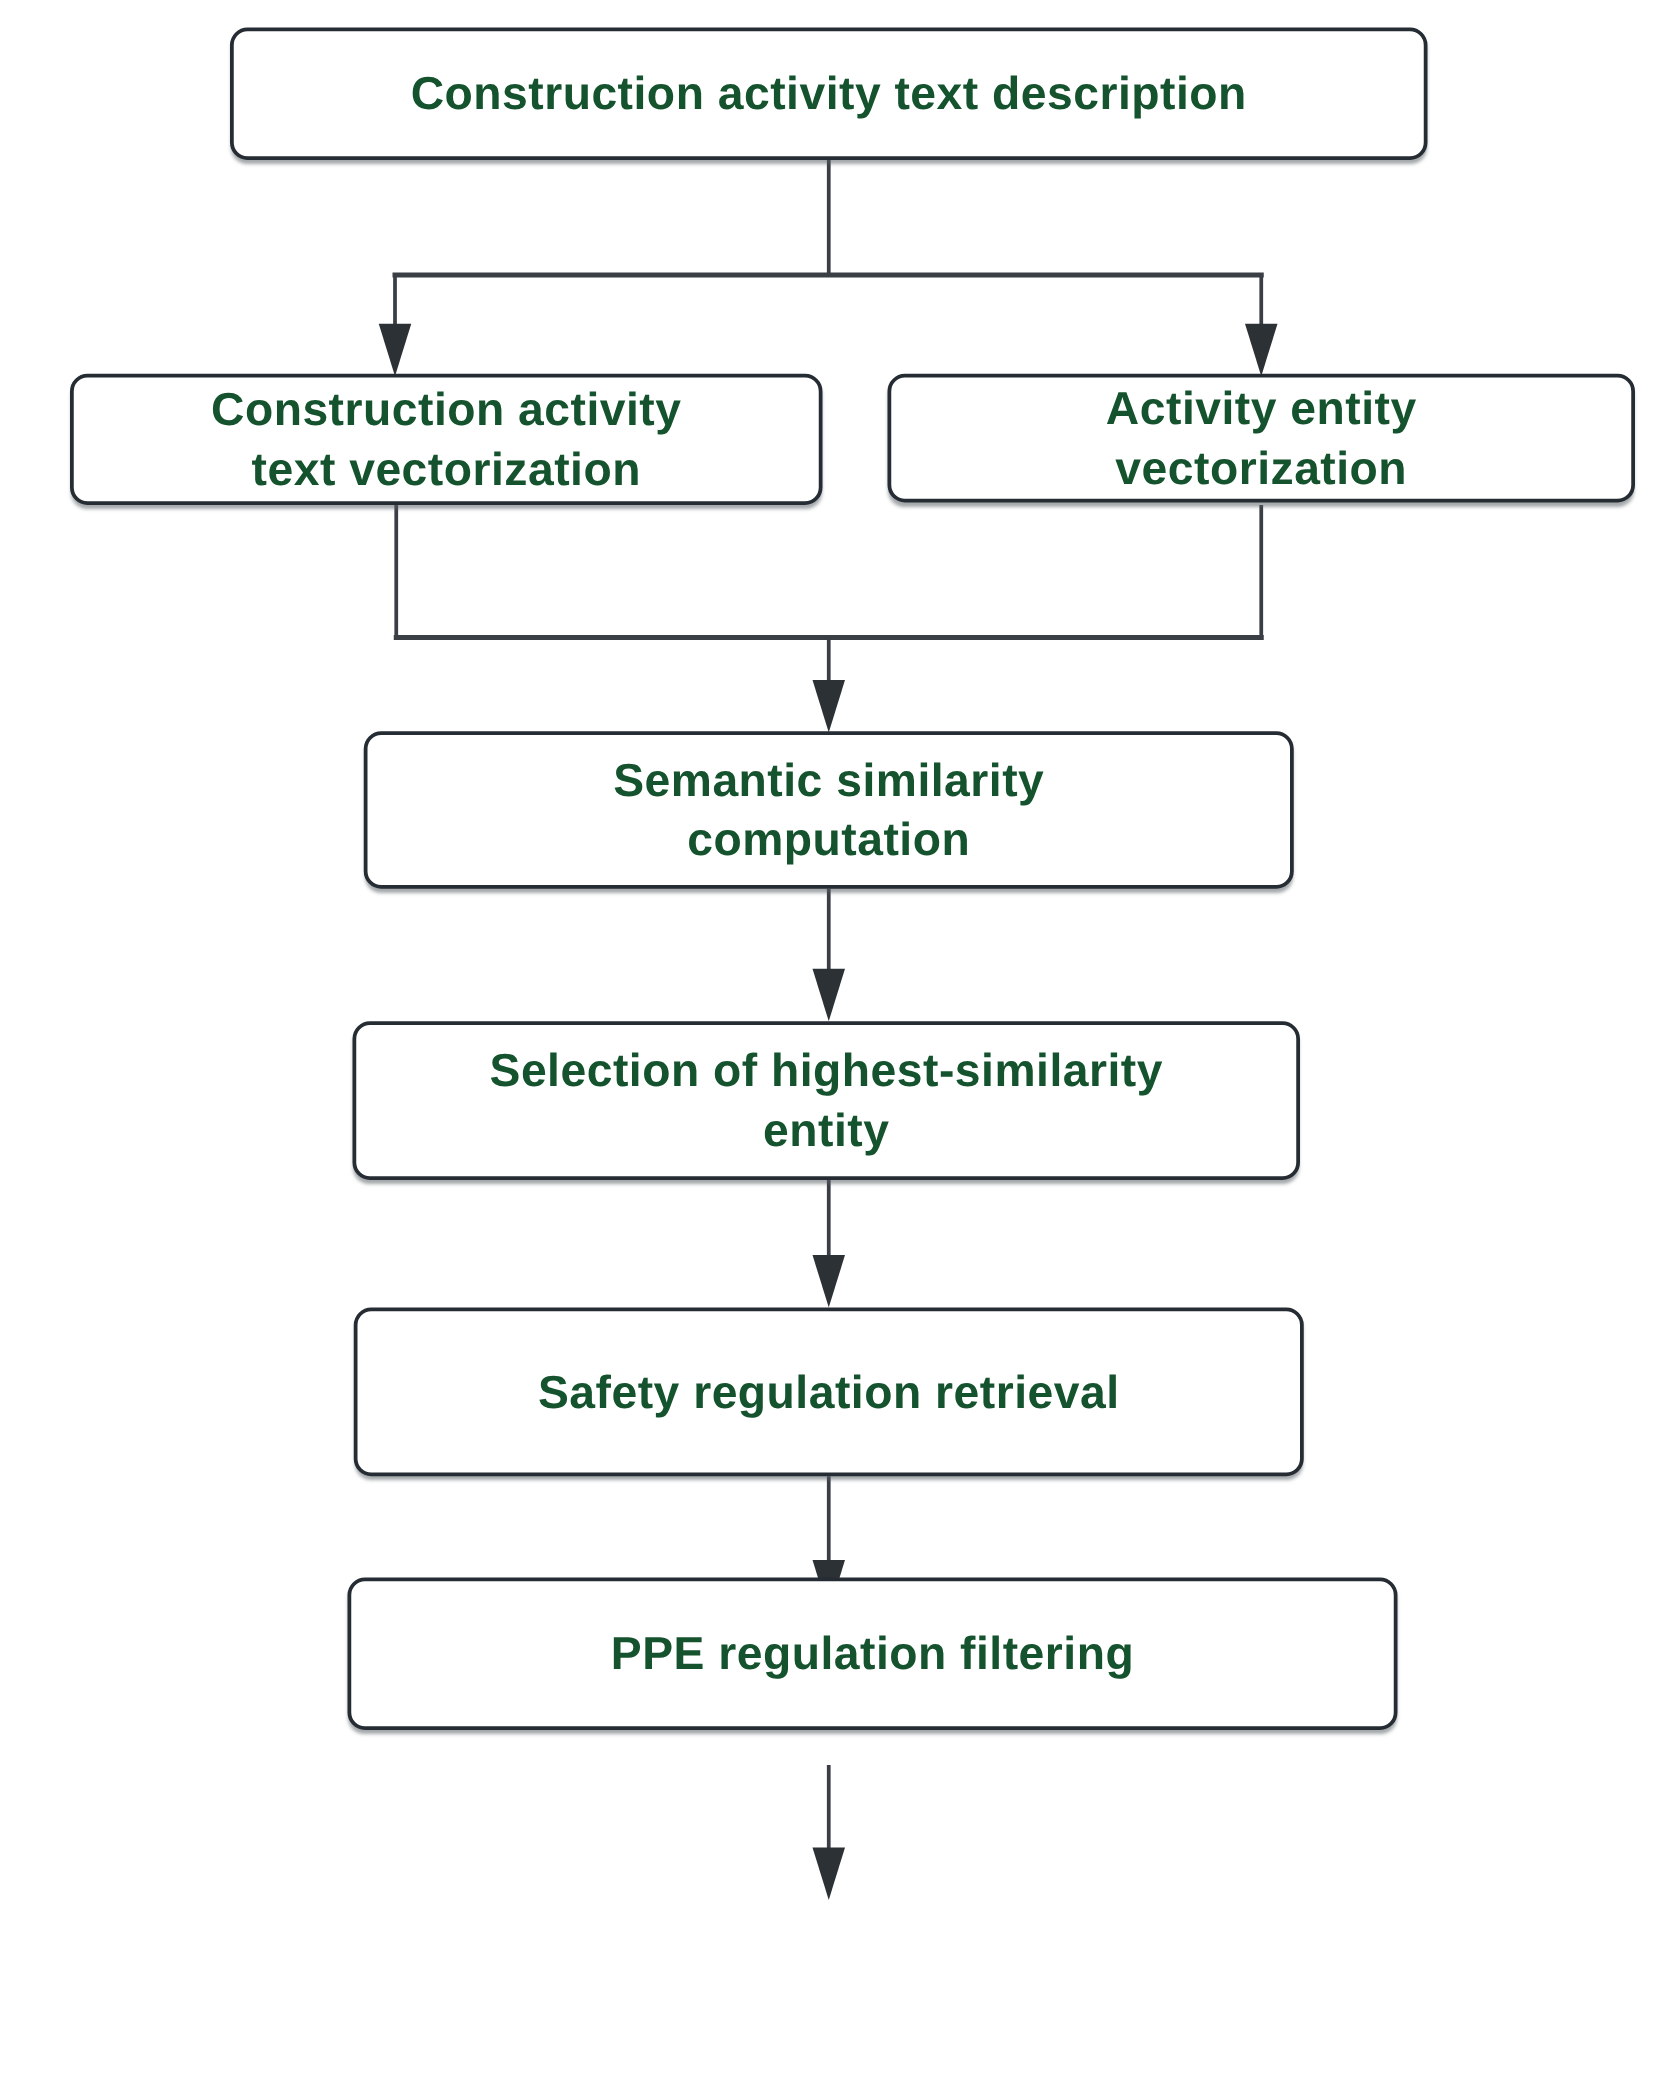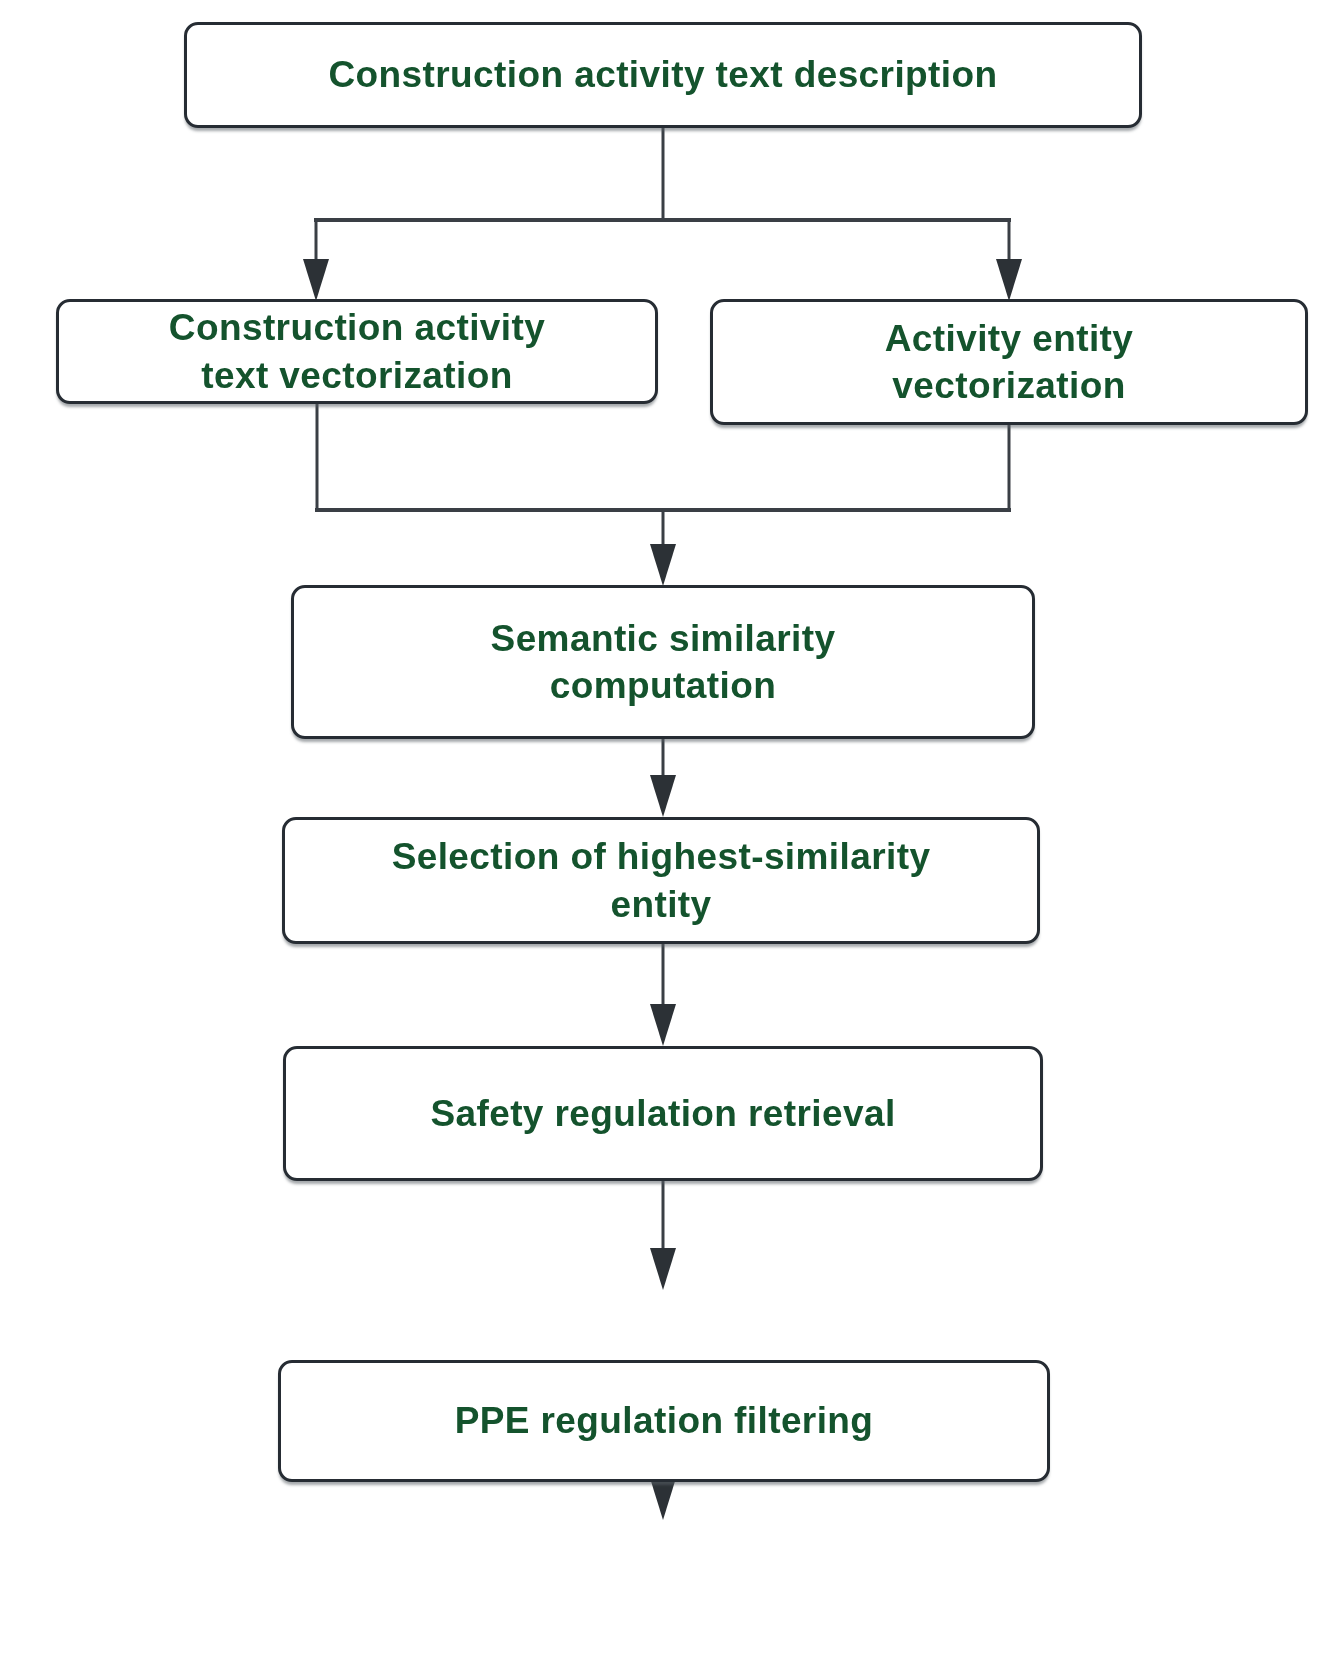--- a/index.html
+++ b/index.html
@@ -50,25 +50,25 @@
     font-size: 37px;
     line-height: 1.28;
     letter-spacing: 0.4px;
   }
   .node span {
     white-space: pre-line;
     padding: 0 10px;
   }
   .b1 { left: 184px; top: 22px;   width: 958px; height: 106px; }
   .b2 { left: 16px;  top: 299px;  width: 602px; height: 105px; margin-left: 40px; }
-  .b3 { left: 710px; top: 299px;  width: 598px; height: 126px; }
-  .b4 { left: 291px; top: 585px;  width: 744px; height: 154px; }
+  .b3 { left: 710px; top: 299px;  width: 598px; height: 103px; }
+  .b4 { left: 291px; top: 585px;  width: 744px; height: 126px; }
   .b5 { left: 282px; top: 817px;  width: 758px; height: 127px; align-items: center; }
   .b6 { left: 283px; top: 1046px; width: 760px; height: 135px; align-items: center; }
-  .b7 { left: 278px; top: 1360px; width: 772px; height: 122px; }
+  .b7 { left: 278px; top: 1262px; width: 840px; height: 122px; }
   .b8 { left: 345px; top: 1520px; width: 634px; height: 126px; }
 </style>
 </head>
 <body>
 
 <div class="stage">
 
   <svg class="wires" viewBox="0 0 1322 1663" aria-hidden="true">
 
     <path class="wire" d="M663,128 V220"></path>

